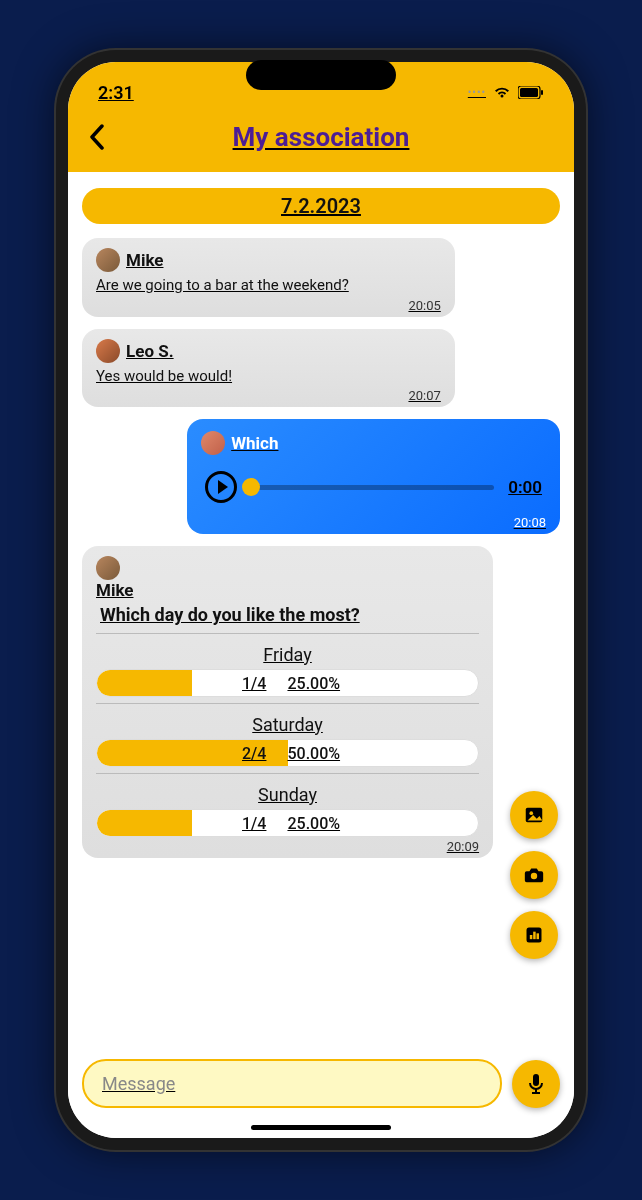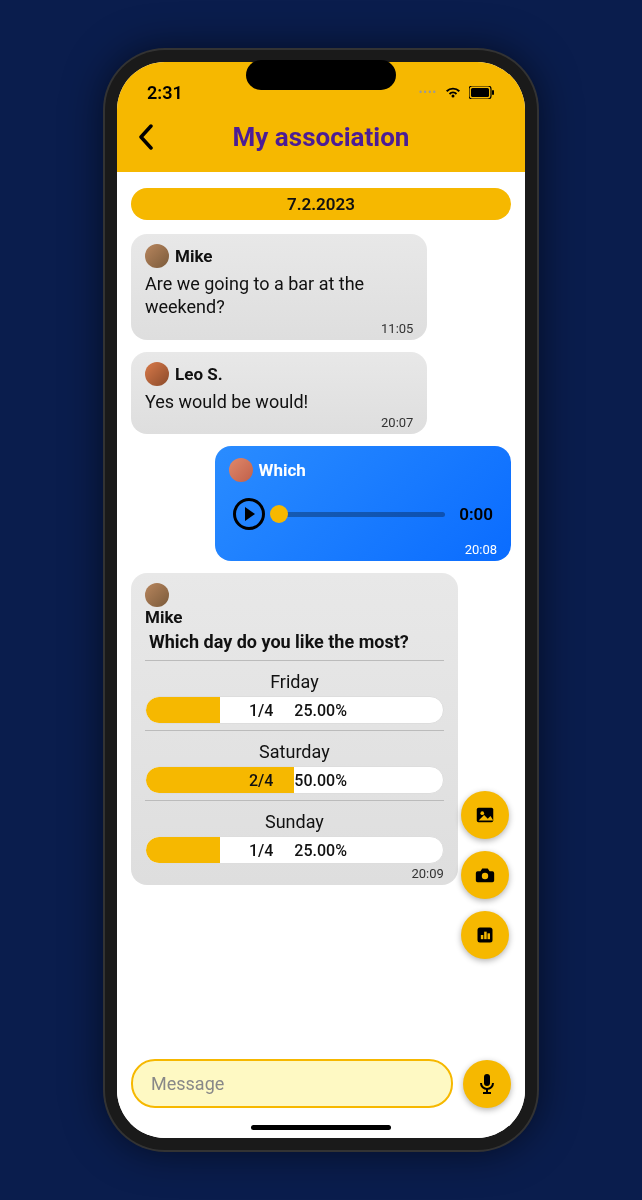--- a/index.html
+++ b/index.html
@@ -7,27 +7,28 @@
     background: #0a1d4d;
     font-family: -apple-system, BlinkMacSystemFont, "Segoe UI", Roboto, Helvetica, Arial, sans-serif;
     display: flex;
     justify-content: center;
     align-items: center;
     min-height: 1200px;
     width: 642px;
     overflow: hidden;
   }
   .phone {
-    width: 432px;
+    width: 530px;
     height: 1100px;
     background: #1a1a1a;
     border-radius: 60px;
     padding: 12px;
     box-shadow: 0 0 0 2px #333, 0 0 40px rgba(0,0,0,0.6);
     position: relative;
+    text-decoration: underline;
   }
   .phone::before {
     content: "";
     position: absolute;
     top: 10px;
     left: 50%;
     transform: translateX(-50%);
     width: 150px;
     height: 30px;
     background: #000;
@@ -84,42 +85,42 @@
     padding: 10px 14px 0;
     overflow-y: auto;
     position: relative;
   }
   .date-pill {
     background: #f6b800;
     border-radius: 20px;
     text-align: center;
     padding: 6px;
     font-weight: 600;
-    font-size: 17px;
+    font-size: 20px;
     color: #111;
     margin: 6px 0 14px;
   }
   .msg {
     background: linear-gradient(#e8e8e8,#dedede);
     border-radius: 16px;
     padding: 10px 14px 4px;
     margin-bottom: 12px;
     max-width: 78%;
     position: relative;
   }
   .msg .row1 { display: flex; align-items: center; gap: 6px; margin-bottom: 4px; }
   .avatar {
     width: 24px; height: 24px; border-radius: 50%;
     background: linear-gradient(135deg,#b8865e,#7a5a3a);
     flex-shrink: 0;
   }
   .avatar.a2 { background: linear-gradient(135deg,#d97a4a,#8a4a2a); }
   .avatar.a3 { background: linear-gradient(135deg,#e0886a,#c0604a); }
   .sender { font-weight: 700; font-size: 17px; color: #111; }
-  .msg-text { font-size: 18px; color: #111; line-height: 1.3; }
+  .msg-text { font-size: 15px; color: #111; line-height: 1.3; }
   .msg-time { text-align: right; font-size: 13px; color: #333; margin-top: 2px; }
   .voice {
     background: linear-gradient(135deg,#2a8cff,#0a6cff);
     border-radius: 16px;
     padding: 12px 14px 4px;
     margin-left: auto;
     max-width: 78%;
     margin-bottom: 12px;
     color: #fff;
   }
@@ -212,21 +213,21 @@
 
     <div class="chat">
       <div class="date-pill">7.2.2023</div>
 
       <div class="msg">
         <div class="row1">
           <div class="avatar"></div>
           <span class="sender">Mike</span>
         </div>
         <div class="msg-text">Are we going to a bar at the weekend?</div>
-        <div class="msg-time">11:05</div>
+        <div class="msg-time">20:05</div>
       </div>
 
       <div class="msg">
         <div class="row1">
           <div class="avatar a2"></div>
           <span class="sender">Leo S.</span>
         </div>
         <div class="msg-text">Yes would be would!</div>
         <div class="msg-time">20:07</div>
       </div>

